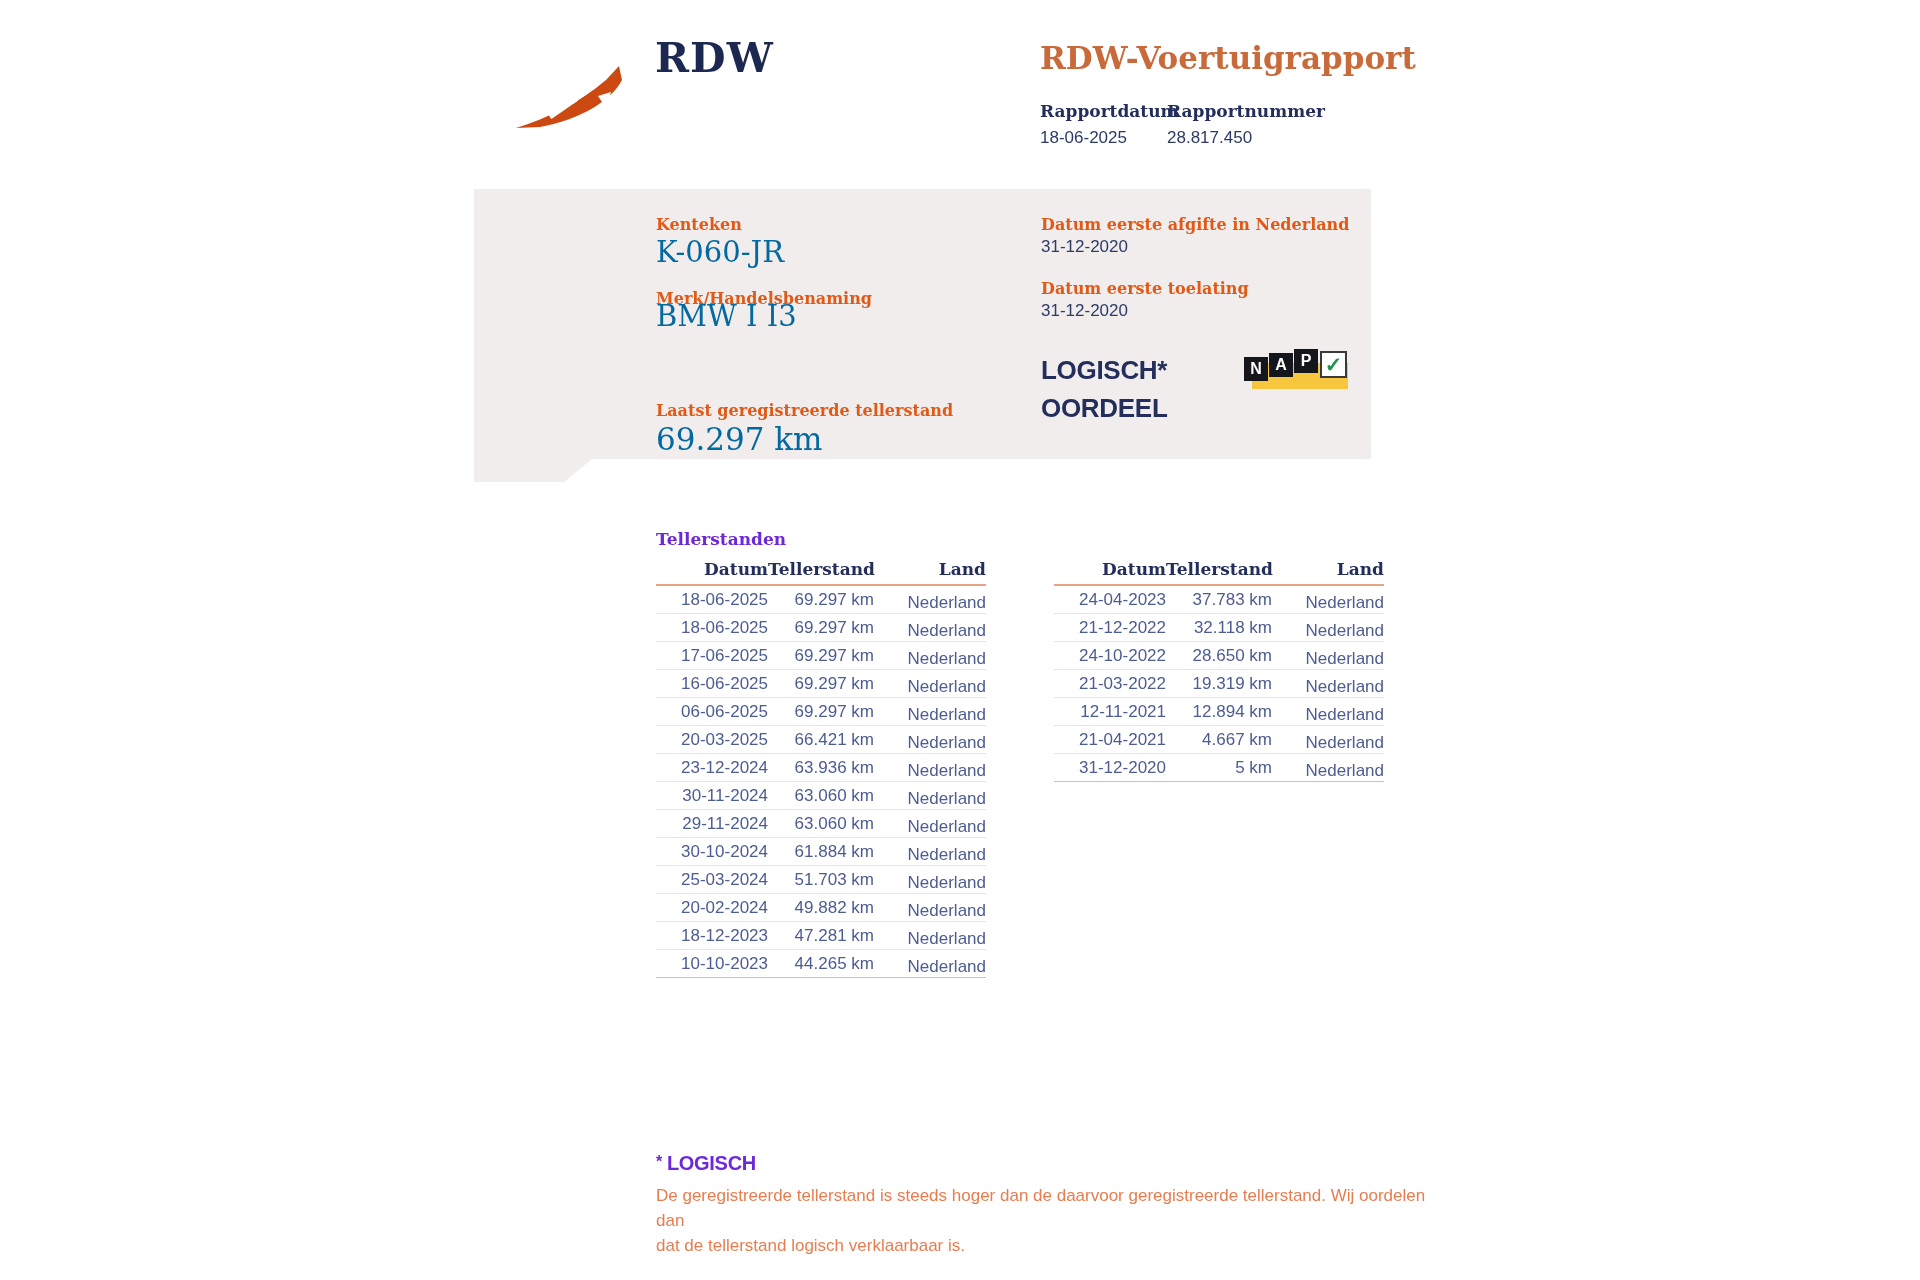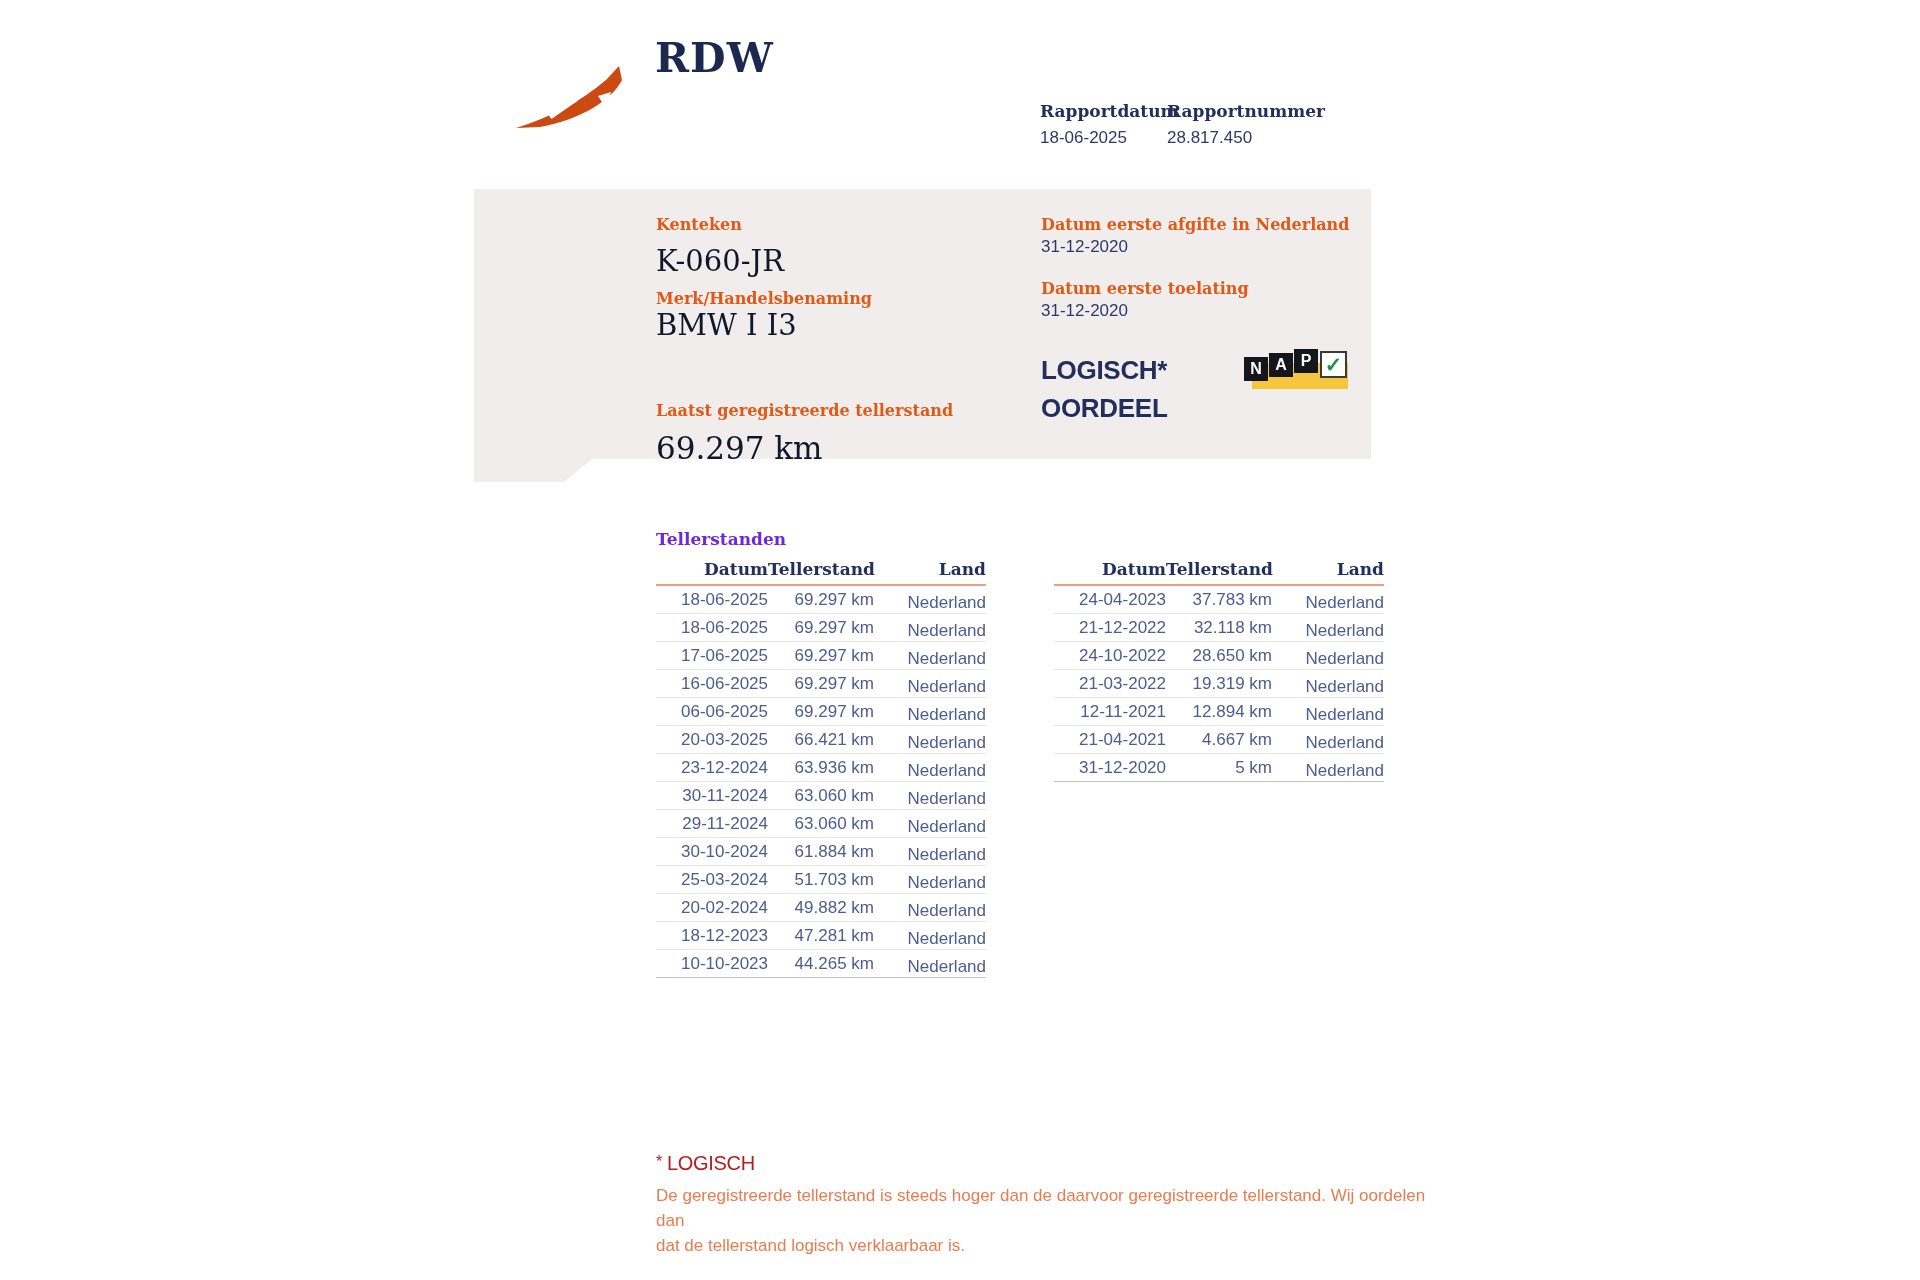--- a/index.html
+++ b/index.html
@@ -36,21 +36,21 @@
     background:#f0edec;
     clip-path: polygon(0 0, 897px 0, 897px 270px, 118px 270px, 90px 293px, 0 293px);
   }
   .summary-box .lbl {
     position:absolute;
     font-family:"DejaVu Serif", serif; font-weight:700; font-size:16px;
     color:#e25915;
   }
   .summary-box .big-val {
     position:absolute;
-    font-family:"DejaVu Serif", serif; font-size:29px; color:#0f172a;margin-top:9px;
+    font-family:"DejaVu Serif", serif; font-size:29px; color:#0369a1;
   }
   .summary-box .small-val { position:absolute; font-size:17px; color:#2d3a66; }
   .oordeel {
     position:absolute; left:567px; top:162px;
     font-weight:700; font-size:26px; line-height:38px; color:#232e5c;
     letter-spacing:-0.3px;
   }
 
   
   .nap { position:absolute; left:770px; top:158px; width:106px; height:46px; }
@@ -81,41 +81,42 @@
   }
   .trow { display:flex; align-items:center; height:28px; border-bottom:1px solid #e7e5e4; }
   .tbody .trow:last-child { border-bottom:1px solid #c6c4c3; }
   .col-date { width:112px; text-align:right; }
   .col-km { width:106px; text-align:right; }
   .col-land { flex:1; text-align:right;margin-top:6px; }
 
   
   .footnote-title {
     position:absolute; left:656px; top:1152px;
-    font-weight:400; font-size:20px; color:#b91c1c; letter-spacing:-0.3px;
+    font-weight:700; font-size:20px; color:#6d28d9; letter-spacing:-0.3px;
   }
   .footnote-title .marker { font-size:16px; margin-right:5px; vertical-align:3px; }
   .footnote-text {
     position:absolute; left:656px; top:1183px; width:790px;
     font-size:17px; line-height:25px; color:#e87c4e;
   }
   .footnote-text span { display:block; }
 </style>
 </head>
 <body>
 
 <div class="page">
 
   <svg class="logo-svg" viewBox="0 0 110 66" aria-hidden="true">
     <path d="M2,64 C34,54 66,38 92,16 L105,2 L108,16 C98,36 66,56 26,63 Z" fill="#cc4a12"></path>
     <path d="M36,53 L62,35" stroke="#ffffff" stroke-width="5"></path>
     <path d="M58,38 L82,21" stroke="#ffffff" stroke-width="4"></path>
     <path d="M84,32 L92,44 L97,28 Z" fill="#ffffff"></path>
   </svg>
   <div class="brand-text">RDW</div>
+  <div class="report-title">RDW-Voertuigrapport</div>
 
   <div class="meta-label pos-meta1">Rapportdatum</div>
   <div class="meta-label pos-meta2">Rapportnummer</div>
   <div class="meta-value pos-meta1">18-06-2025</div>
   <div class="meta-value pos-meta2">28.817.450</div>
 
   <div class="summary-box">
     <div class="lbl" style="left:182px;top:26px;">Kenteken</div>
     <div class="big-val" style="left:182px;top:46px;">K-060-JR</div>
 

